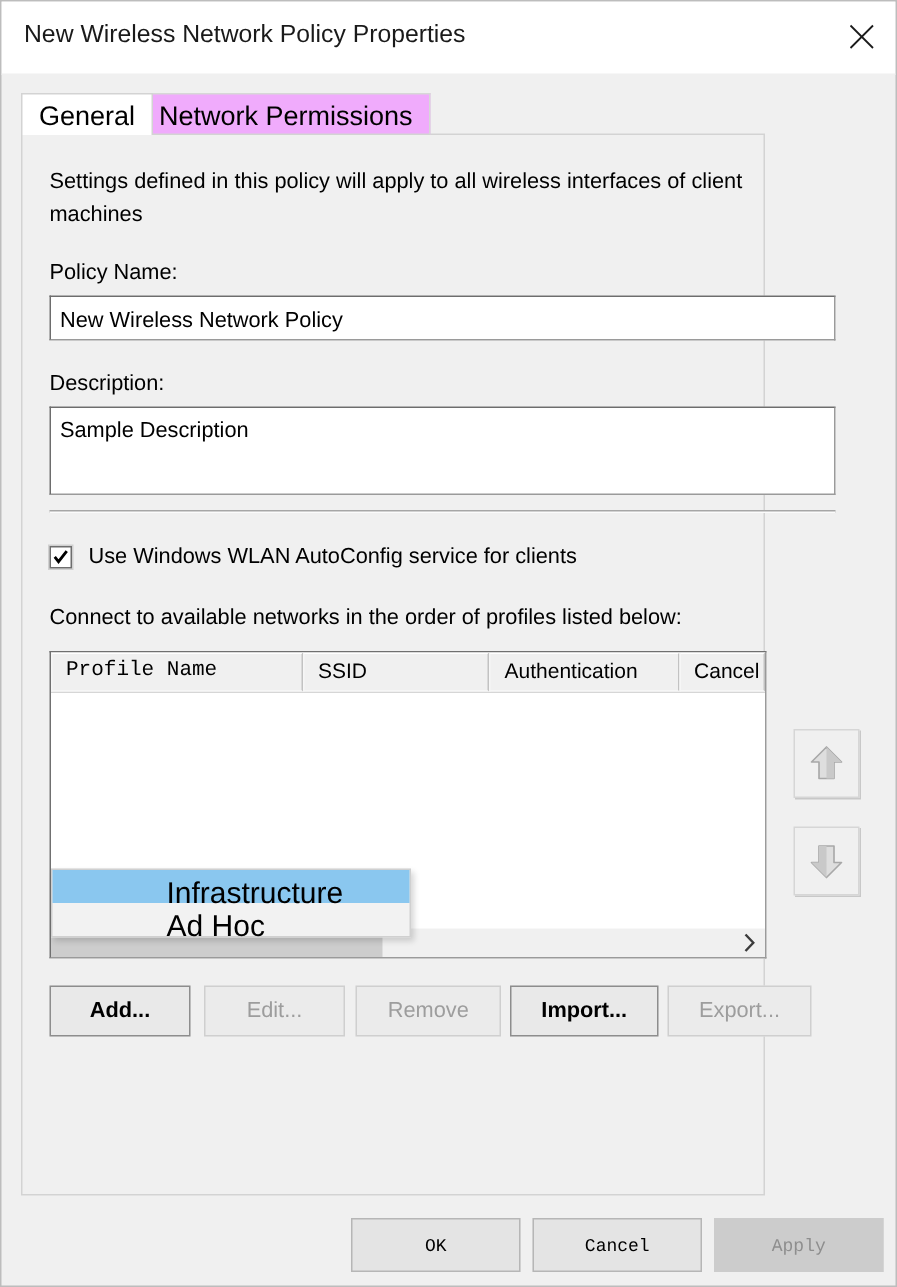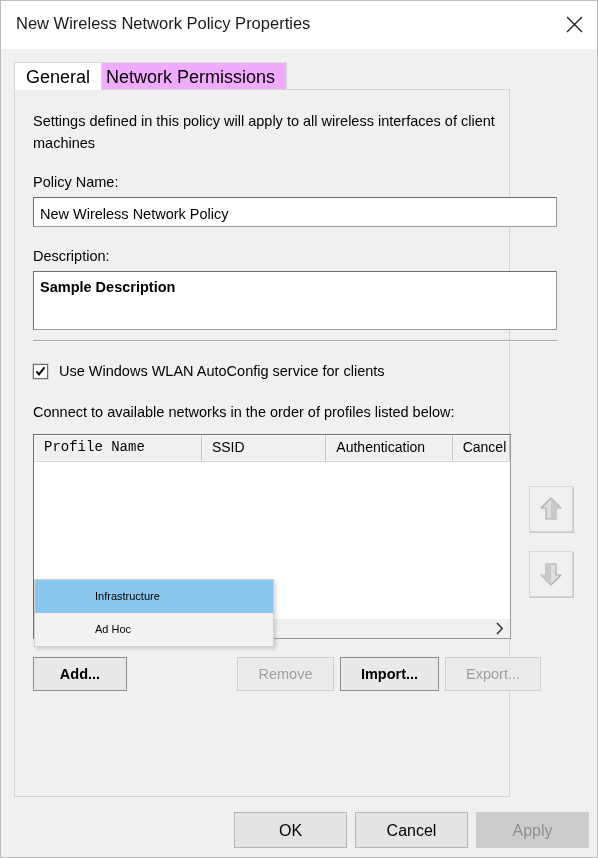--- a/index.html
+++ b/index.html
@@ -273,38 +273,38 @@
     position: absolute;
     left: 33px;
     top: 578px;
     width: 238px;
     background: #f2f2f2;
     border: 1px solid #d0d0d0;
     z-index: 50;
     box-shadow: 2px 2px 4px rgba(0,0,0,0.16);
   }
   .dd-item {
-    height: 33px;
+    height: 22px;
     line-height: 33px;
-    padding-left: 60px;
-    font-size: 11px;
+    padding-left: 76px;
+    font-size: 20px;
     color: #000000;
     white-space: nowrap;
     cursor: default;
   }
   .dd-item.selected { background: #8ac7ef; }
 
   
   .bottombtn {
     position: absolute;
     box-sizing: border-box;
     width: 113px;
     height: 36px;
-    font-family: Liberation Sans, sans-serif;
-    font-size: 16px;
+    font-family: Liberation Mono, monospace;
+    font-size: 12px;
     background: #e4e4e4;
     border: 1px solid #b6b6b6;
     color: #000000;
     text-align: center;
     line-height: 34px;
     cursor: default;
   }
   .bottombtn.disabled {
     background: #cccccc;
     border-color: #cccccc;
@@ -332,21 +332,21 @@
   </div>
 
   <div class="tabpanel">
 
     <div class="desc-text">Settings defined in this policy will apply to all wireless interfaces of client machines</div>
 
     <div class="field-label" style="left:18px; top:84px;">Policy Name:</div>
     <input class="textbox" style="left: 18px; top: 107px; width: 524px; height: 30px;" value="New Wireless Network Policy">
 
     <div class="field-label" style="left:18px; top:158px;">Description:</div>
-    <textarea class="textbox" style="left: 18px; top: 181px; width: 524px; height: 59px; resize: none; line-height: 18px; padding-top: 6px; font-weight: bold;">Sample Description</textarea>
+    <textarea class="textbox" style="left: 18px; top: 181px; width: 524px; height: 59px; resize: none; line-height: 18px; padding-top: 6px;">Sample Description</textarea>
 
     <div class="hr"></div>
 
     <div class="checkrow">
       <span class="cbox">
         <svg width="11" height="11" viewBox="0 0 11 11" aria-hidden="true">
           <path d="M1.5 5.3 L4 8.4 L9.5 1.4" stroke="#000000" stroke-width="1.9" fill="none"></path>
         </svg>
       </span>
       <span class="lbl">Use Windows WLAN AutoConfig service for clients</span>
@@ -379,20 +379,21 @@
       </svg>
     </div>
     <div class="movebtn" style="left:514px; top:461px;">
       <svg width="26" height="28" viewBox="0 0 26 28" aria-hidden="true">
         <path d="M13 25 L3 15 L8 15 L8 4 L18 4 L18 15 L23 15 Z" fill="#dedede" stroke="#a8a8a8" stroke-width="1.1" stroke-linejoin="round"></path>
         <path d="M13 25 L3 15 L8 15 L8 4 L13 4 Z" fill="#c9c9c9"></path>
       </svg>
     </div>
 
     <button class="btn strong" style="left:18px; top:567px; width:94px;">Add...</button>
+    <button class="btn disabled" style="left:121px; top:567px; width:94px;">Edit...</button>
     <button class="btn disabled" style="left:222px; top:567px; width:97px;">Remove</button>
     <button class="btn strong" style="left:325px; top:567px; width:99px;">Import...</button>
     <button class="btn disabled" style="left:430px; top:567px; width:96px;">Export...</button>
 
   </div>
 
   <div class="dropdown">
     <div class="dd-item selected">Infrastructure</div>
     <div class="dd-item">Ad Hoc</div>
   </div>

